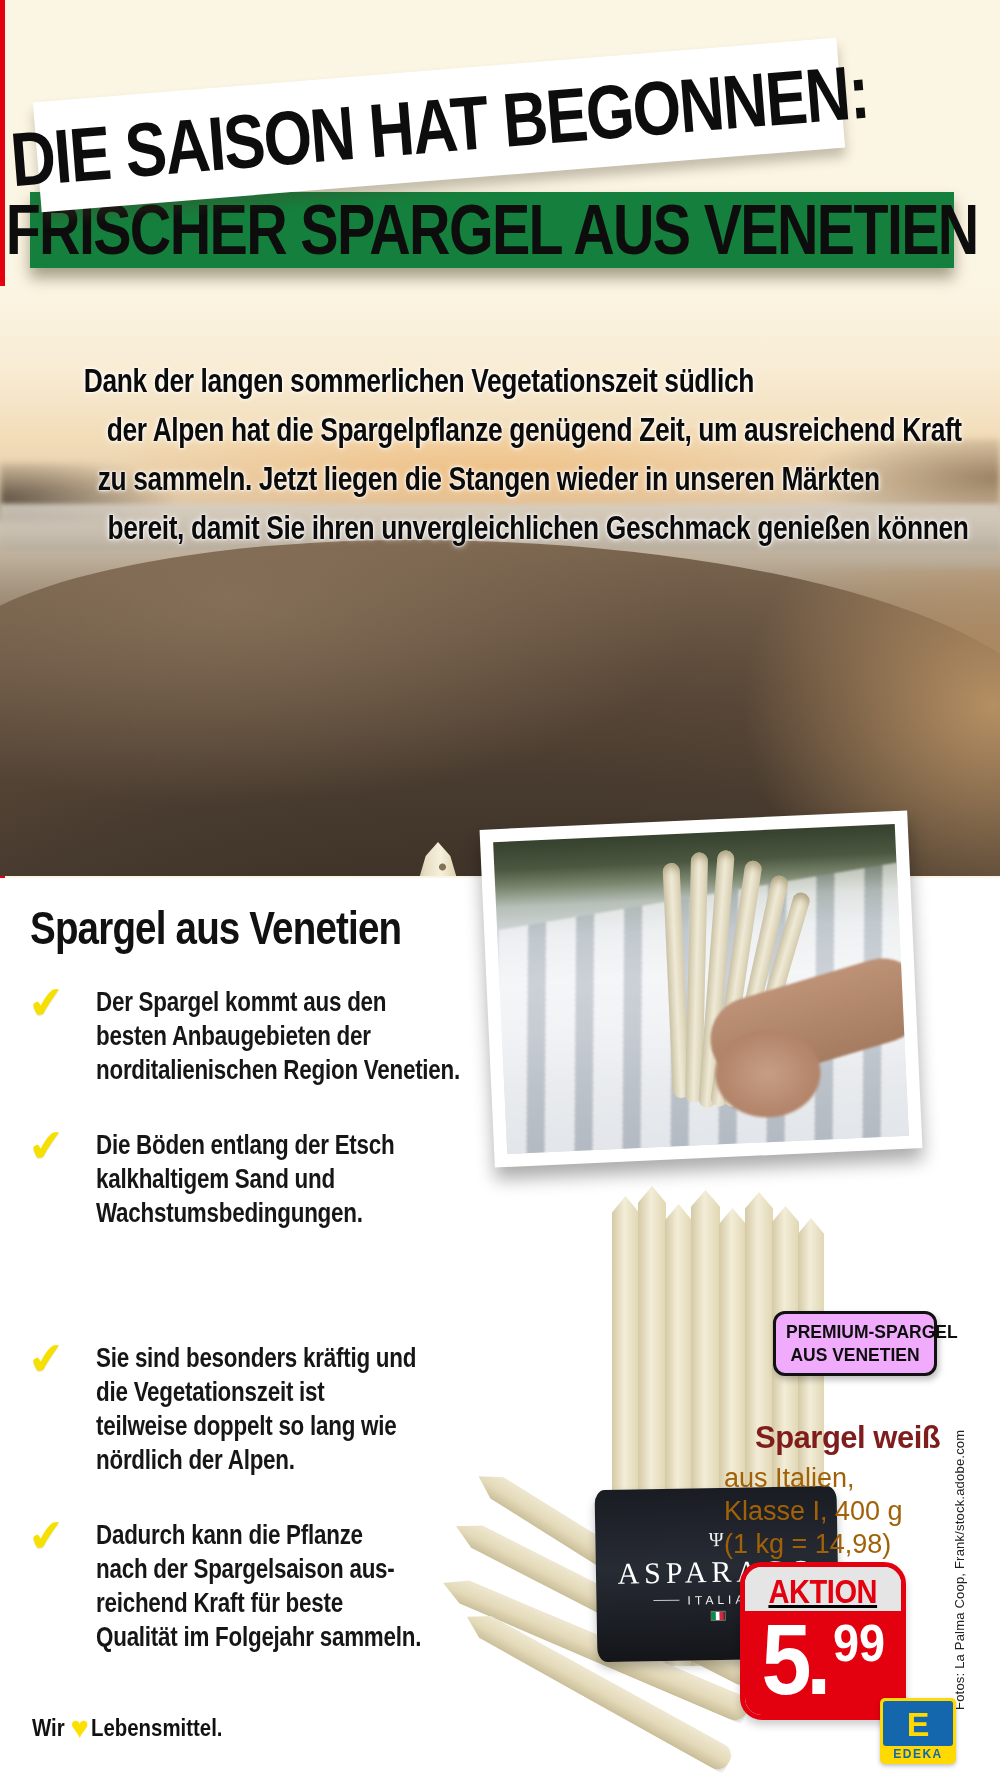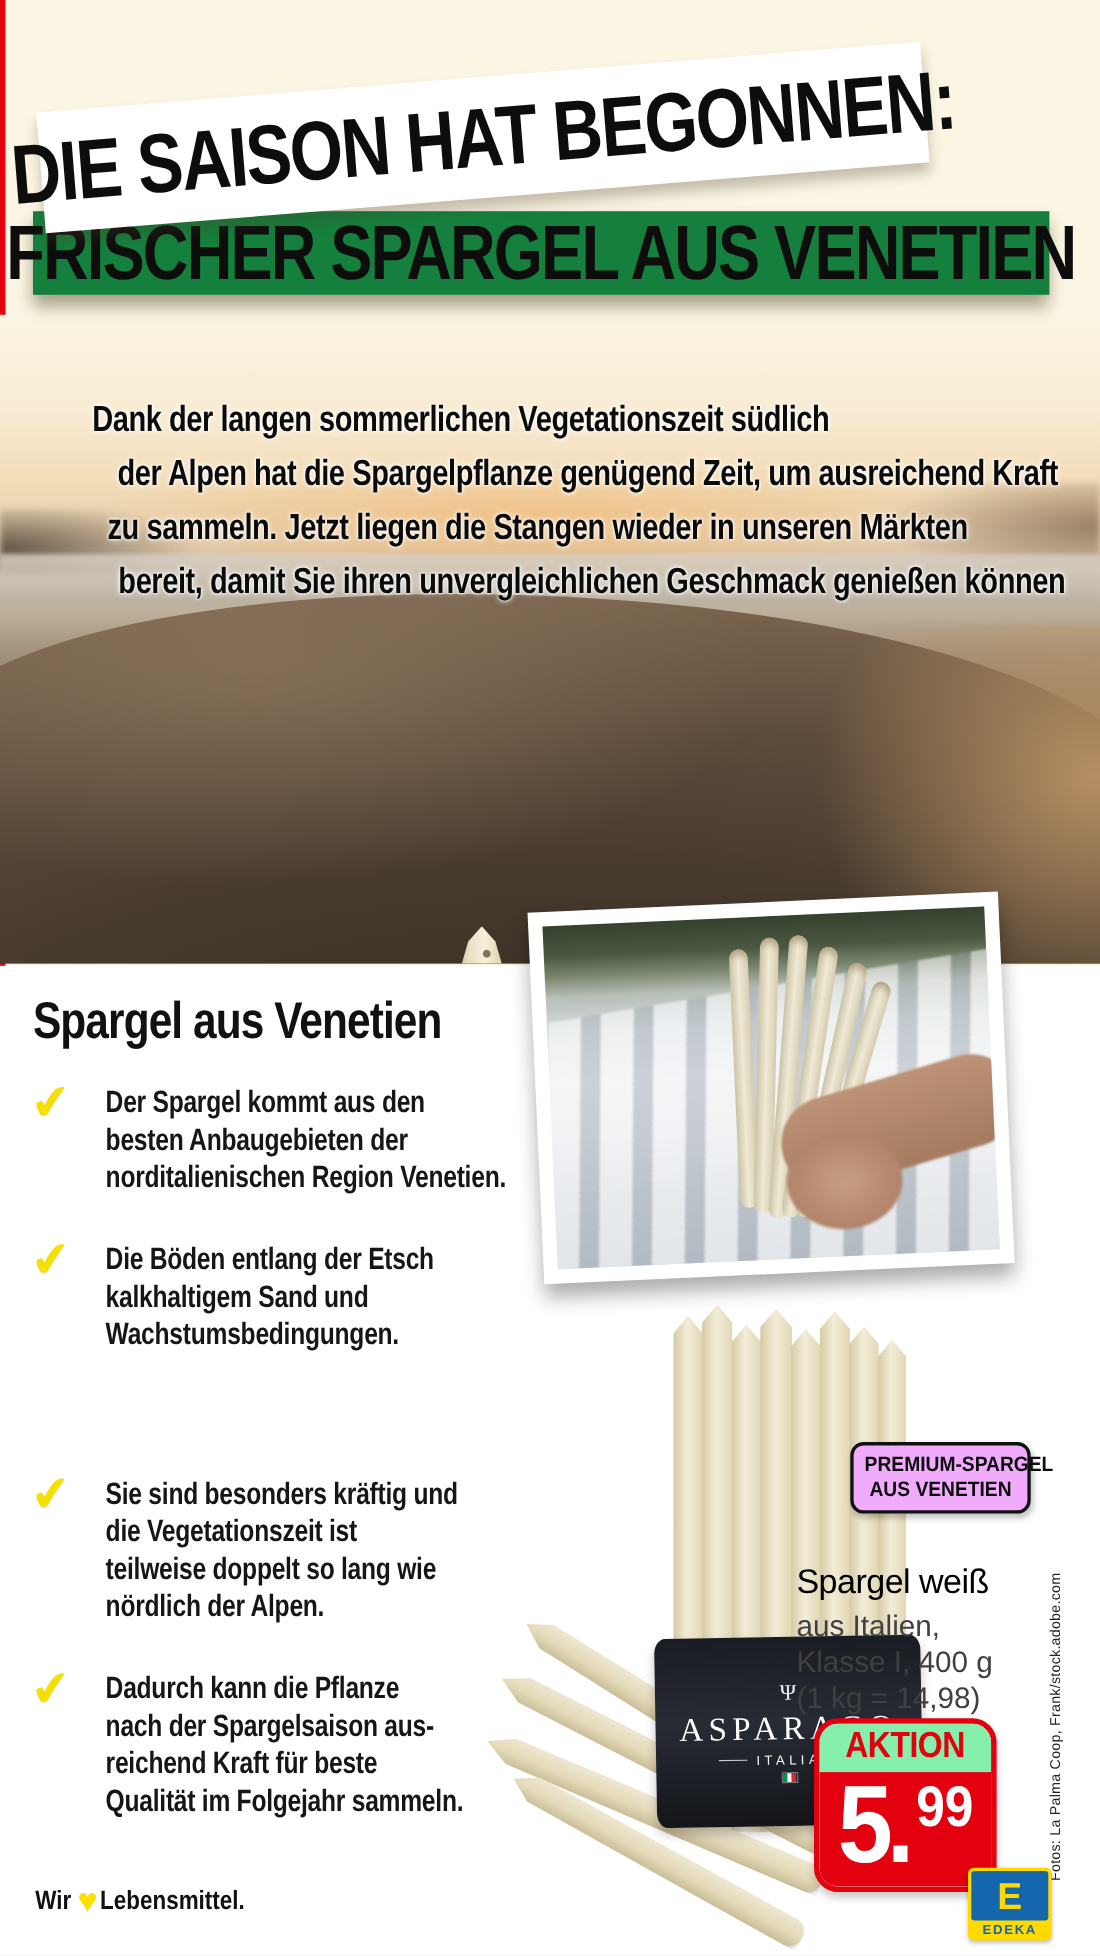--- a/index.html
+++ b/index.html
@@ -130,30 +130,30 @@
     box-shadow:0 3px 5px rgba(0,0,0,.18); }
 
   
   .premium { position:absolute; left:773px; top:1294px; width:164px; z-index:7;
     background:#f0abfc; border:3px solid #111; border-radius:12px; padding:6px 4px 7px;
     text-align:center; box-shadow:2px 4px 6px rgba(0,0,0,.25);margin-top:17px; }
   .premium .t { display:block; font-size:19px; line-height:23px; font-weight:900; color:#0d0d0d;
     transform:scaleX(.92); white-space:nowrap; }
 
   
-  .prod-name { position:absolute; left:724px; top:1420px; font-size:31px; font-weight:400;
-    letter-spacing:-.5px; color:#000000; z-index:7; }
+  .prod-name { position:absolute; left:755px; top:1420px; font-size:31px; font-weight:700;
+    letter-spacing:-.5px; color:#7f1d1d; z-index:7; }
   .prod-details { position:absolute; left:724px; top:1462px; z-index:7; }
-  .prod-details .dl { font-size:27px; line-height:33px; color:#404040; }
+  .prod-details .dl { font-size:27px; line-height:33px; color:#a16207; }
 
   
   .aktion-badge { position:absolute; left:740px; top:1562px; width:166px; z-index:8;
     border:5px solid #e3000f; border-radius:22px; background:#fff; overflow:hidden;
     box-shadow:0 5px 8px rgba(0,0,0,.2); }
-  .aktion-top { height:44px; display:flex; align-items:flex-start; justify-content:center; background:#86efac; }
+  .aktion-top { height:44px; display:flex; align-items:flex-end; justify-content:center; background:#e5e5e5;text-decoration:underline; }
   .aktion-top .t { font-size:33px; font-weight:900; color:#e3000f; letter-spacing:-.5px;
     display:inline-block; transform:scaleX(.88); }
   .aktion-price { height:104px; background:#e3000f; display:flex; justify-content:center;
     align-items:flex-start; padding-top:2px; }
   .price-main { font-size:100px; font-weight:900; color:#fff; line-height:.92; letter-spacing:-6px;
     display:inline-block; transform:scaleX(.9); }
   .price-sup { font-size:52px; font-weight:900; color:#fff; line-height:1; margin-top:4px;
     display:inline-block; transform:scaleX(.9); }
 
   

